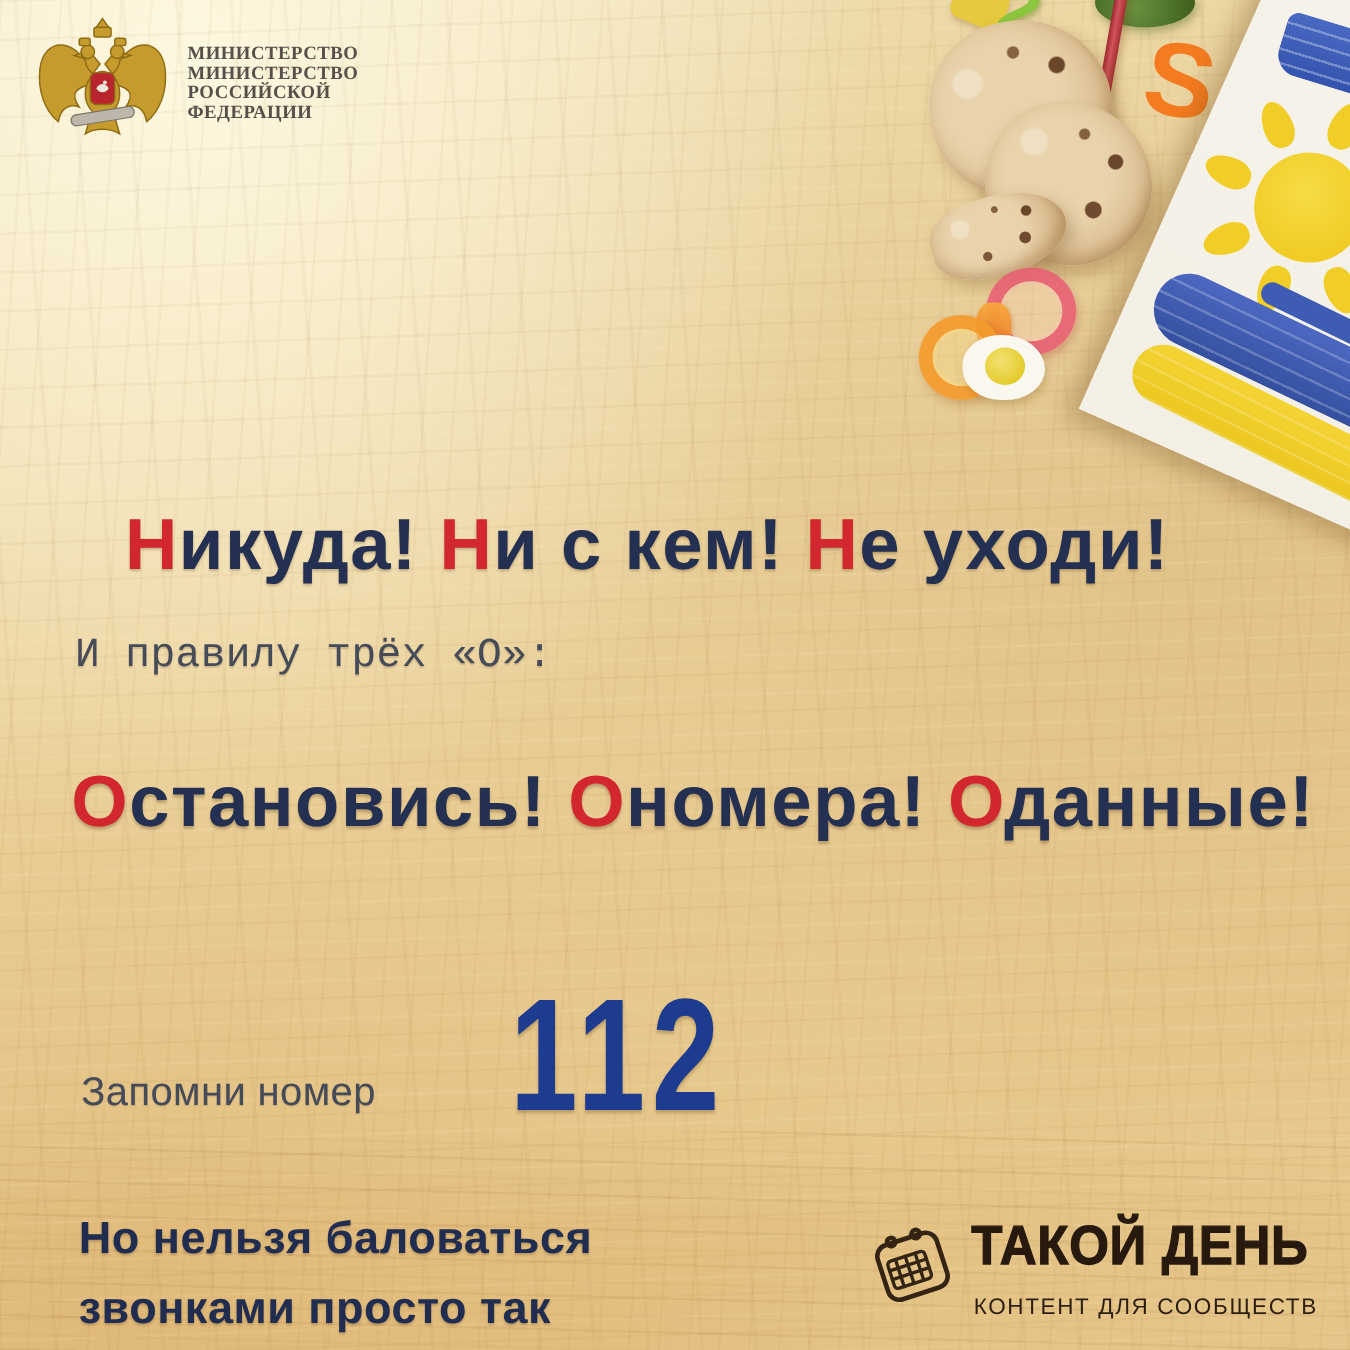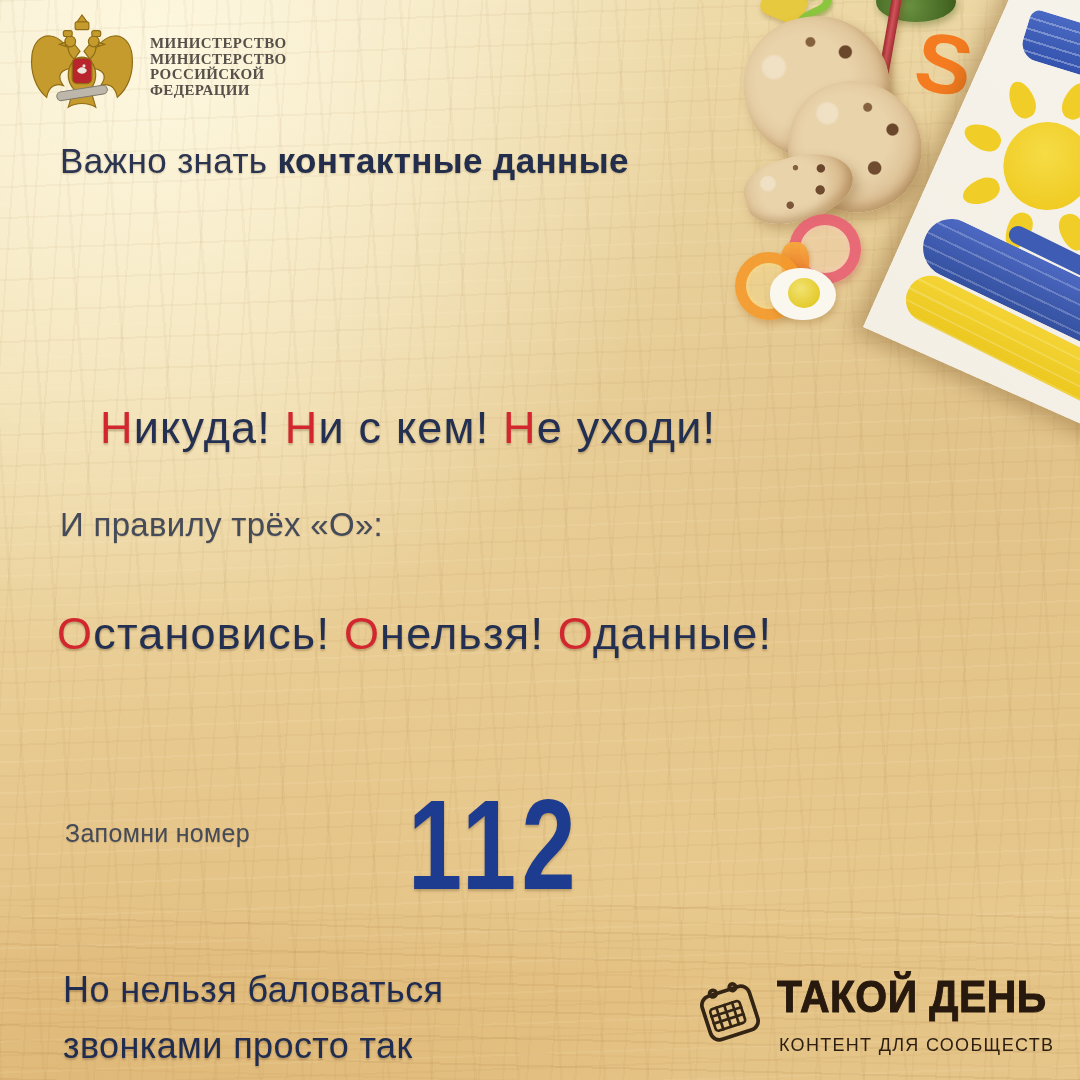--- a/index.html
+++ b/index.html
@@ -82,29 +82,29 @@
   .abs{position:absolute;white-space:nowrap;}
   .emblem{left:20px;top:10px;width:124px;height:106px;}
   .ministry-name{left:150px;top:36px;font-family:"Liberation Serif","DejaVu Serif",serif;
     font-size:15px;line-height:15.5px;color:#57504a;letter-spacing:.4px;font-weight:bold;}
   .intro{left:60px;top:136px;font-size:35px;line-height:50px;color:#232e4d;letter-spacing:.4px;
     text-shadow:0 1px 2px rgba(90,65,30,.28);}
   .w-reg{font-weight:normal;color:#2b3551;}
   .w-bold{font-weight:bold;}
   .rule-label{font-size:33px;color:#44495577;color:#454b58;letter-spacing:.3px;text-shadow:0 1px 1px rgba(100,75,40,.22);}
   .label-n{left:60px;top:300px;}
-  .label-o{left:60px;top:506px;}
-  .rule-line{font-size:45px;font-weight:normal;letter-spacing:1.2px;color:#233052;text-shadow:0 2px 2px rgba(90,60,25,.30);}
+  .label-o{left:60px;top:506px;font-family:Liberation Mono, monospace;}
+  .rule-line{font-size:58px;font-weight:bold;letter-spacing:1.2px;color:#233052;text-shadow:0 2px 2px rgba(90,60,25,.30);}
   .line-n{left:100px;top:402px;}
   .line-o{left:57px;top:608px;}
   .seg-red{color:#d2272e;}
-  .emergency-label{left:65px;top:810px;font-size:25px;line-height:47px;color:#454b58;letter-spacing:.3px;text-shadow:0 1px 1px rgba(100,75,40,.22);}
+  .emergency-label{left:65px;top:850px;font-size:32px;line-height:47px;color:#454b58;letter-spacing:.3px;text-shadow:0 1px 1px rgba(100,75,40,.22);}
   .emergency-number{left:408px;top:790px;font-size:128px;line-height:110px;font-weight:bold;color:#1d3c90;
     letter-spacing:7px;transform:scaleX(.76);transform-origin:left top;text-shadow:0 2px 3px rgba(80,55,20,.30);}
-  .warning{left:63px;top:962px;font-size:36px;line-height:56px;font-weight:normal;color:#202d50;letter-spacing:.4px;
+  .warning{left:63px;top:962px;font-size:36px;line-height:56px;font-weight:bold;color:#202d50;letter-spacing:.4px;
     text-shadow:0 2px 2px rgba(90,60,25,.30);}
   .brand{left:693px;top:972px;width:340px;height:90px;}
   .brand-icon{position:absolute;left:4px;top:6px;width:66px;height:70px;transform:rotate(-4deg);}
   .brand-title{position:absolute;left:84px;top:0px;font-size:44px;font-weight:bold;color:#27190d;letter-spacing:.5px;
     -webkit-text-stroke:1px #27190d;transform:scaleX(.93);transform-origin:left top;}
   .brand-subtitle{position:absolute;left:86px;top:43px;font-size:18px;color:#2c1e10;letter-spacing:1.3px;font-weight:normal;margin-top:20px;}
 </style>
 </head>
 <body>
 
@@ -178,27 +178,26 @@
       </svg>
     </div>
     <div class="abs ministry-name">
       <div>МИНИСТЕРСТВО</div>
       <div>МИНИСТЕРСТВО</div>
       <div>РОССИЙСКОЙ</div>
       <div>ФЕДЕРАЦИИ</div>
     </div>
 
     <div class="abs intro">
-      <div><span class="w-reg">Важно знать </span><span class="w-bold">контактные данные</span></div>
     </div>
 
     <div class="abs rule-line line-n"><span class="seg-red">Н</span><span>икуда! </span><span class="seg-red">Н</span><span>и с кем! </span><span class="seg-red">Н</span><span>е уходи!</span></div>
 
     <div class="abs rule-label label-o">И правилу трёх «О»:</div>
-    <div class="abs rule-line line-o"><span class="seg-red">О</span><span>становись! </span><span class="seg-red">О</span><span>нельзя! </span><span class="seg-red">О</span><span>данные!</span></div>
+    <div class="abs rule-line line-o"><span class="seg-red">О</span><span>становись! </span><span class="seg-red">О</span><span>номера! </span><span class="seg-red">О</span><span>данные!</span></div>
 
     <div class="abs emergency-label">
       <div>Запомни номер</div>
     </div>
     <div class="abs emergency-number">112</div>
 
     <div class="abs warning">
       <div>Но нельзя баловаться</div>
       <div>звонками просто так</div>
     </div>

